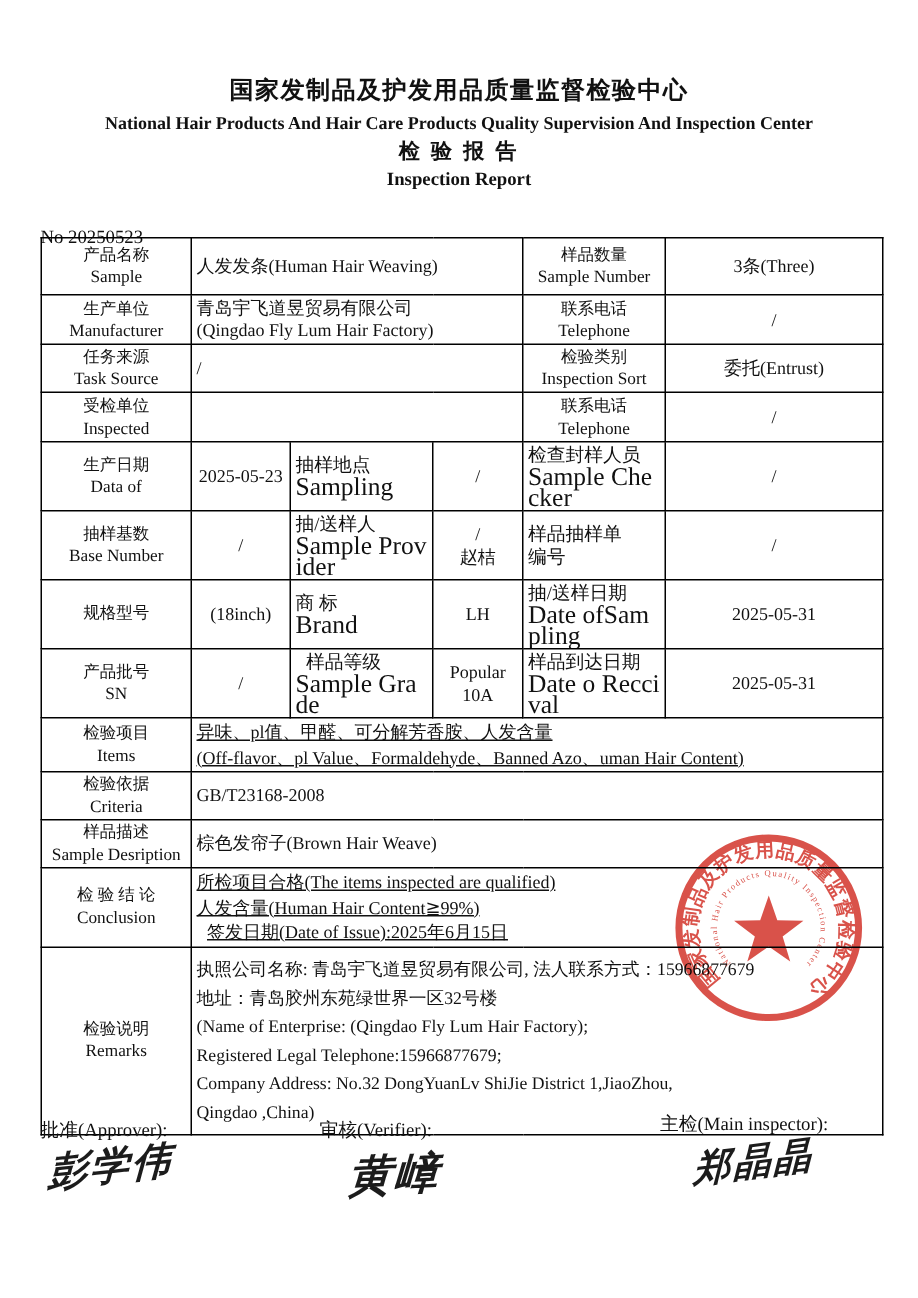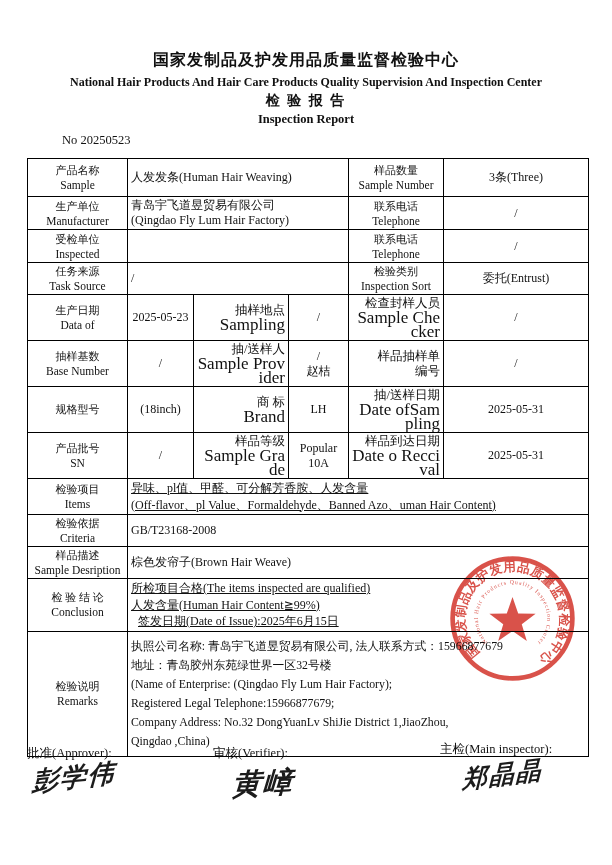--- a/index.html
+++ b/index.html
@@ -6,36 +6,36 @@
   .page{
     position:relative;width:612px;height:865px;background:#fff;overflow:hidden;
     font-family:"Liberation Serif","DejaVu Serif",serif;color:#111;
   }
   
   .hdr{position:absolute;left:0;top:0;width:612px;text-align:center;}
   .title-cn{margin-top:50px;font-size:16px;font-weight:bold;letter-spacing:1px;}
   .title-en{margin-top:4px;font-size:12px;font-weight:bold;}
   .report-cn{margin-top:2px;font-size:14px;font-weight:bold;letter-spacing:2px;}
   .report-en{margin-top:2px;font-size:12.5px;font-weight:bold;}
-  .report-no{position:absolute;left:27px;top:133px;font-size:12.5px;margin-left:35px;}
+  .report-no{position:absolute;left:27px;top:151px;font-size:12.5px;}
   
   table.rpt{
     position:absolute;left:27px;top:158px;width:561px;
     border-collapse:collapse;table-layout:fixed;
   }
   table.rpt td{
     border:1.5px solid #000;font-size:12px;padding:1px 3px;
     vertical-align:middle;overflow:hidden;word-break:break-all;
   }
   .lbl{text-align:center;}
   .lbl .cn{font-size:11px;line-height:15px;}
   .lbl .en{font-size:11.5px;line-height:14px;}
   .vcenter{text-align:center;}
   .vleft{text-align:left;padding-left:4px;}
-  .lbl-left{text-align:right;padding-left:3px;}
+  .lbl-left{text-align:left;padding-left:3px;}
   .lbl-left .cn{font-size:12.5px;line-height:15px;}
   .lbl-left .en{font-size:17px;line-height:14px;}
   .bottom{vertical-align:bottom;text-align:center;}
   .two-line div{line-height:15px;}
   .multi div{line-height:16.5px;text-align:left;text-decoration:underline;}
   .remarks{vertical-align:top;}
   .remarks div{line-height:19px;font-size:11.8px;text-align:left;}
   .indent{padding-left:7px;}
   
   .sig-label{position:absolute;font-size:12.5px;}
@@ -99,44 +99,44 @@
         <div>青岛宇飞道昱贸易有限公司</div>
         <div>(Qingdao Fly Lum Hair Factory)</div>
       </td>
       <td class="lbl">
         <div class="cn">联系电话</div>
         <div class="en">Telephone</div>
       </td>
       <td class="vcenter">/</td>
     </tr>
 
+    <tr style="height:31px">
+      <td class="lbl">
+        <div class="cn">任务来源</div>
+        <div class="en">Task Source</div>
+      </td>
+      <td colspan="3" class="vleft indent">/</td>
+      <td class="lbl">
+        <div class="cn">检验类别</div>
+        <div class="en">Inspection Sort</div>
+      </td>
+      <td class="vcenter">委托(Entrust)</td>
+    </tr>
+
     <tr style="height:33px">
       <td class="lbl">
         <div class="cn">受检单位</div>
         <div class="en">Inspected</div>
       </td>
       <td colspan="3"></td>
       <td class="lbl">
         <div class="cn">联系电话</div>
         <div class="en">Telephone</div>
       </td>
       <td class="vcenter">/</td>
-    </tr>
-
-    <tr style="height:31px">
-      <td class="lbl">
-        <div class="cn">任务来源</div>
-        <div class="en">Task Source</div>
-      </td>
-      <td colspan="3" class="vleft indent">/</td>
-      <td class="lbl">
-        <div class="cn">检验类别</div>
-        <div class="en">Inspection Sort</div>
-      </td>
-      <td class="vcenter">委托(Entrust)</td>
     </tr>
 
     <tr style="height:31px">
       <td class="lbl">
         <div class="cn">生产日期</div>
         <div class="en">Data of</div>
       </td>
       <td class="vcenter">2025-05-23</td>
       <td class="lbl-left">
         <div class="cn">抽样地点</div>

